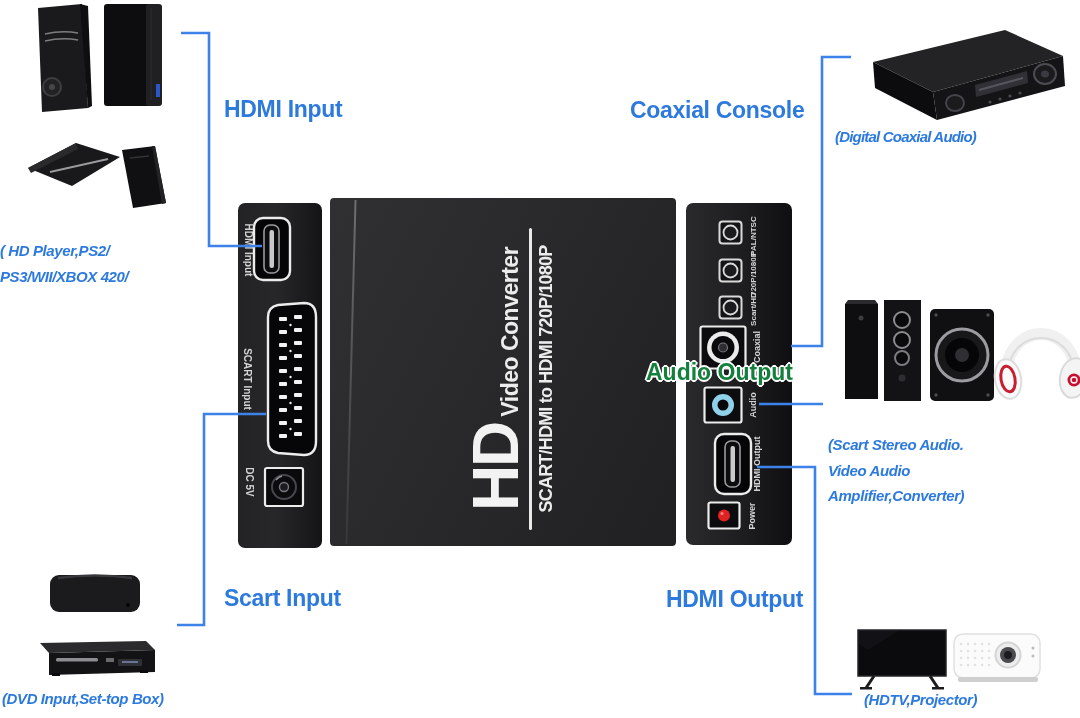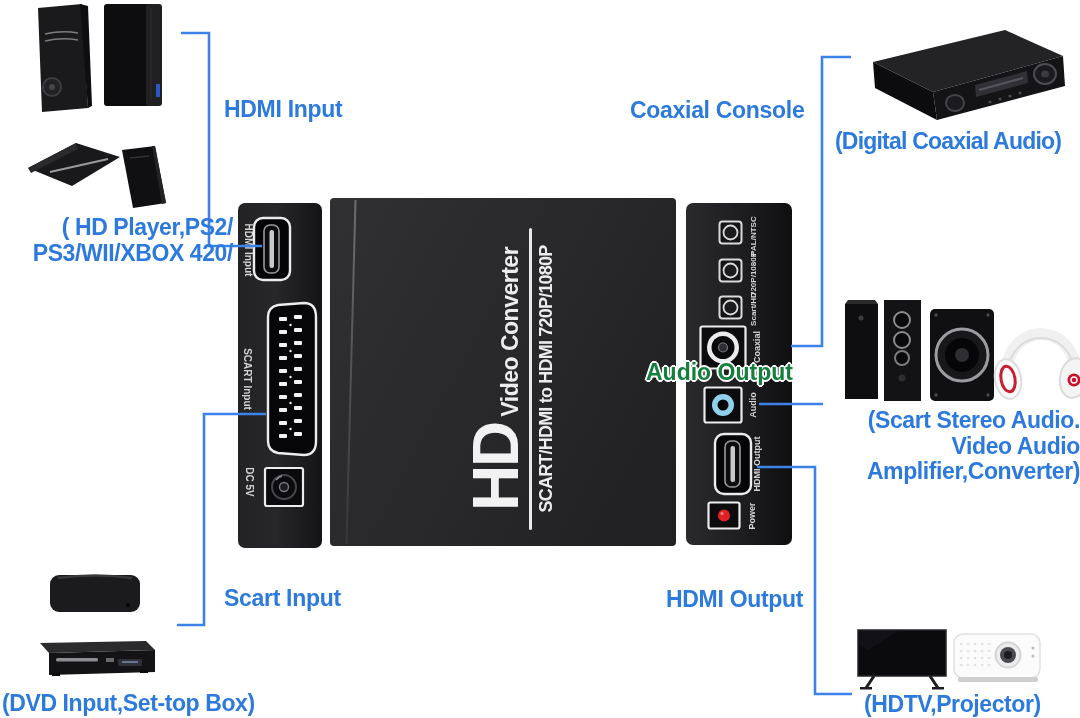--- a/index.html
+++ b/index.html
@@ -1,22 +1,22 @@
 <!DOCTYPE html>
 <html><head>
 <meta charset="utf-8">
 <style>
   html,body{margin:0;padding:0;background:#fff;}
   .stage{position:relative;width:1080px;height:718px;background:#ffffff;overflow:hidden;
          font-family:"Liberation Sans",sans-serif;}
   
   .cap{position:absolute;color:#2d7ade;font-weight:bold;white-space:nowrap;}
   .cap.h{font-size:23px;letter-spacing:-0.3px;}
-  .cap.n{font-size:23px;letter-spacing:-0.4px;}
-  .cap.center{text-align:right;white-space:normal;}
+  .cap.n{font-size:15px;letter-spacing:-0.4px;font-style:italic;}
+  .cap.center{text-align:left;white-space:normal;margin-top:24px;}
   .cap-outline{color:#15803d;font-size:23px;font-weight:bold;
     text-shadow:-2px 0 #fff,2px 0 #fff,0 -2px #fff,0 2px #fff,
                 -1px -1px #fff,1px -1px #fff,-1px 1px #fff,1px 1px #fff;}
   
   .panel{position:absolute;border-radius:7px;}
   .panel.left{left:238px;top:203px;width:84px;height:345px;
     background:linear-gradient(90deg,#232325 0%,#27272a 45%,#141416 100%);}
   .panel.right{left:686px;top:203px;width:106px;height:342px;
     background:linear-gradient(90deg,#2a2a2d 0%,#1d1d20 55%,#0f0f11 100%);}
   .body{position:absolute;left:330px;top:198px;width:346px;height:348px;border-radius:4px;

